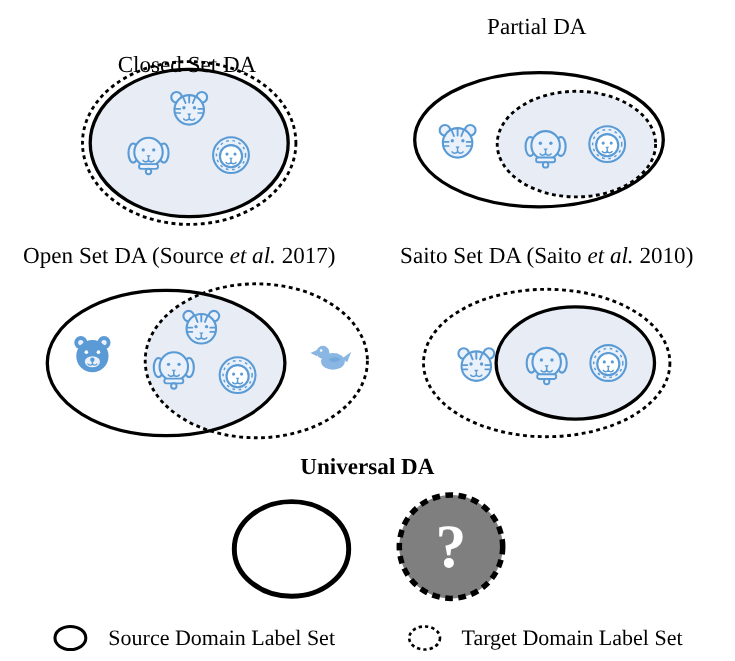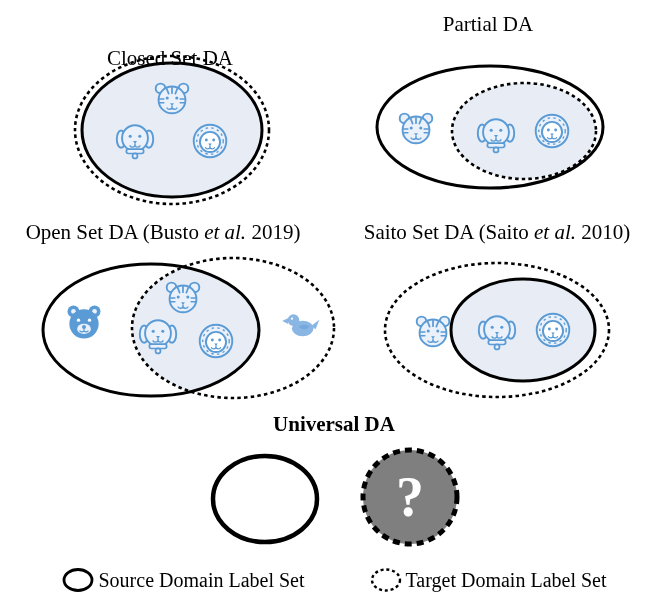--- a/index.html
+++ b/index.html
@@ -36,21 +36,21 @@
     position: absolute;
     left: 0; top: 562px;
     width: 668px; height: 36px;
     display: flex;
     justify-content: center;
     align-items: center;
     gap: 64px;
     font-size: 20px;
     color: #000;
   }
-  .legend-item { display: flex; align-items: center; gap: 3px; }
+  .legend-item { display: flex; align-items: center; gap: 17px; }
 </style>
 </head>
 <body>
 
 <div class="figure">
 
   <svg class="canvas" width="668" height="601" viewBox="0 0 668 601">
     <defs>
       <symbol id="sym-tiger" viewBox="0 0 48 48">
         <circle cx="12" cy="15" r="5" fill="#eaf1fa" stroke="#5b9bd5" stroke-width="2"></circle>
@@ -136,21 +136,21 @@
     <use href="#sym-lion" x="530" y="307" width="46" height="46"></use>
 
     <ellipse cx="265" cy="499" rx="52" ry="43" fill="#ffffff" stroke="#000" stroke-width="4.5"></ellipse>
     <circle cx="410" cy="497" r="47" fill="#7f7f7f" stroke="#000" stroke-width="5" stroke-dasharray="7 5"></circle>
   </svg>
 
   <div class="title" style="left:70px; top:8px; width:200px;margin-top:38px;">Closed Set DA</div>
 
   <div class="title" style="left:388px; top:12px; width:200px;">Partial DA</div>
 
-  <div class="title" style="left:3px; top:220px; width:320px;"><span>Open Set DA (Busto </span><i>et al.</i><span> 2019)</span></div>
+  <div class="title" style="left:3px; top:220px; width:320px;"><span>Open Set DA (Source </span><i>et al.</i><span> 2017)</span></div>
 
   <div class="title" style="left:337px; top:220px; width:320px;"><span>Saito Set DA (Saito </span><i>et al.</i><span> 2010)</span></div>
 
   <div class="title bold" style="left:234px; top:412px; width:200px;">Universal DA</div>
 
   <div class="qmark">?</div>
 
   <div class="legend">
     <div class="legend-item">
       <svg width="34" height="26">

